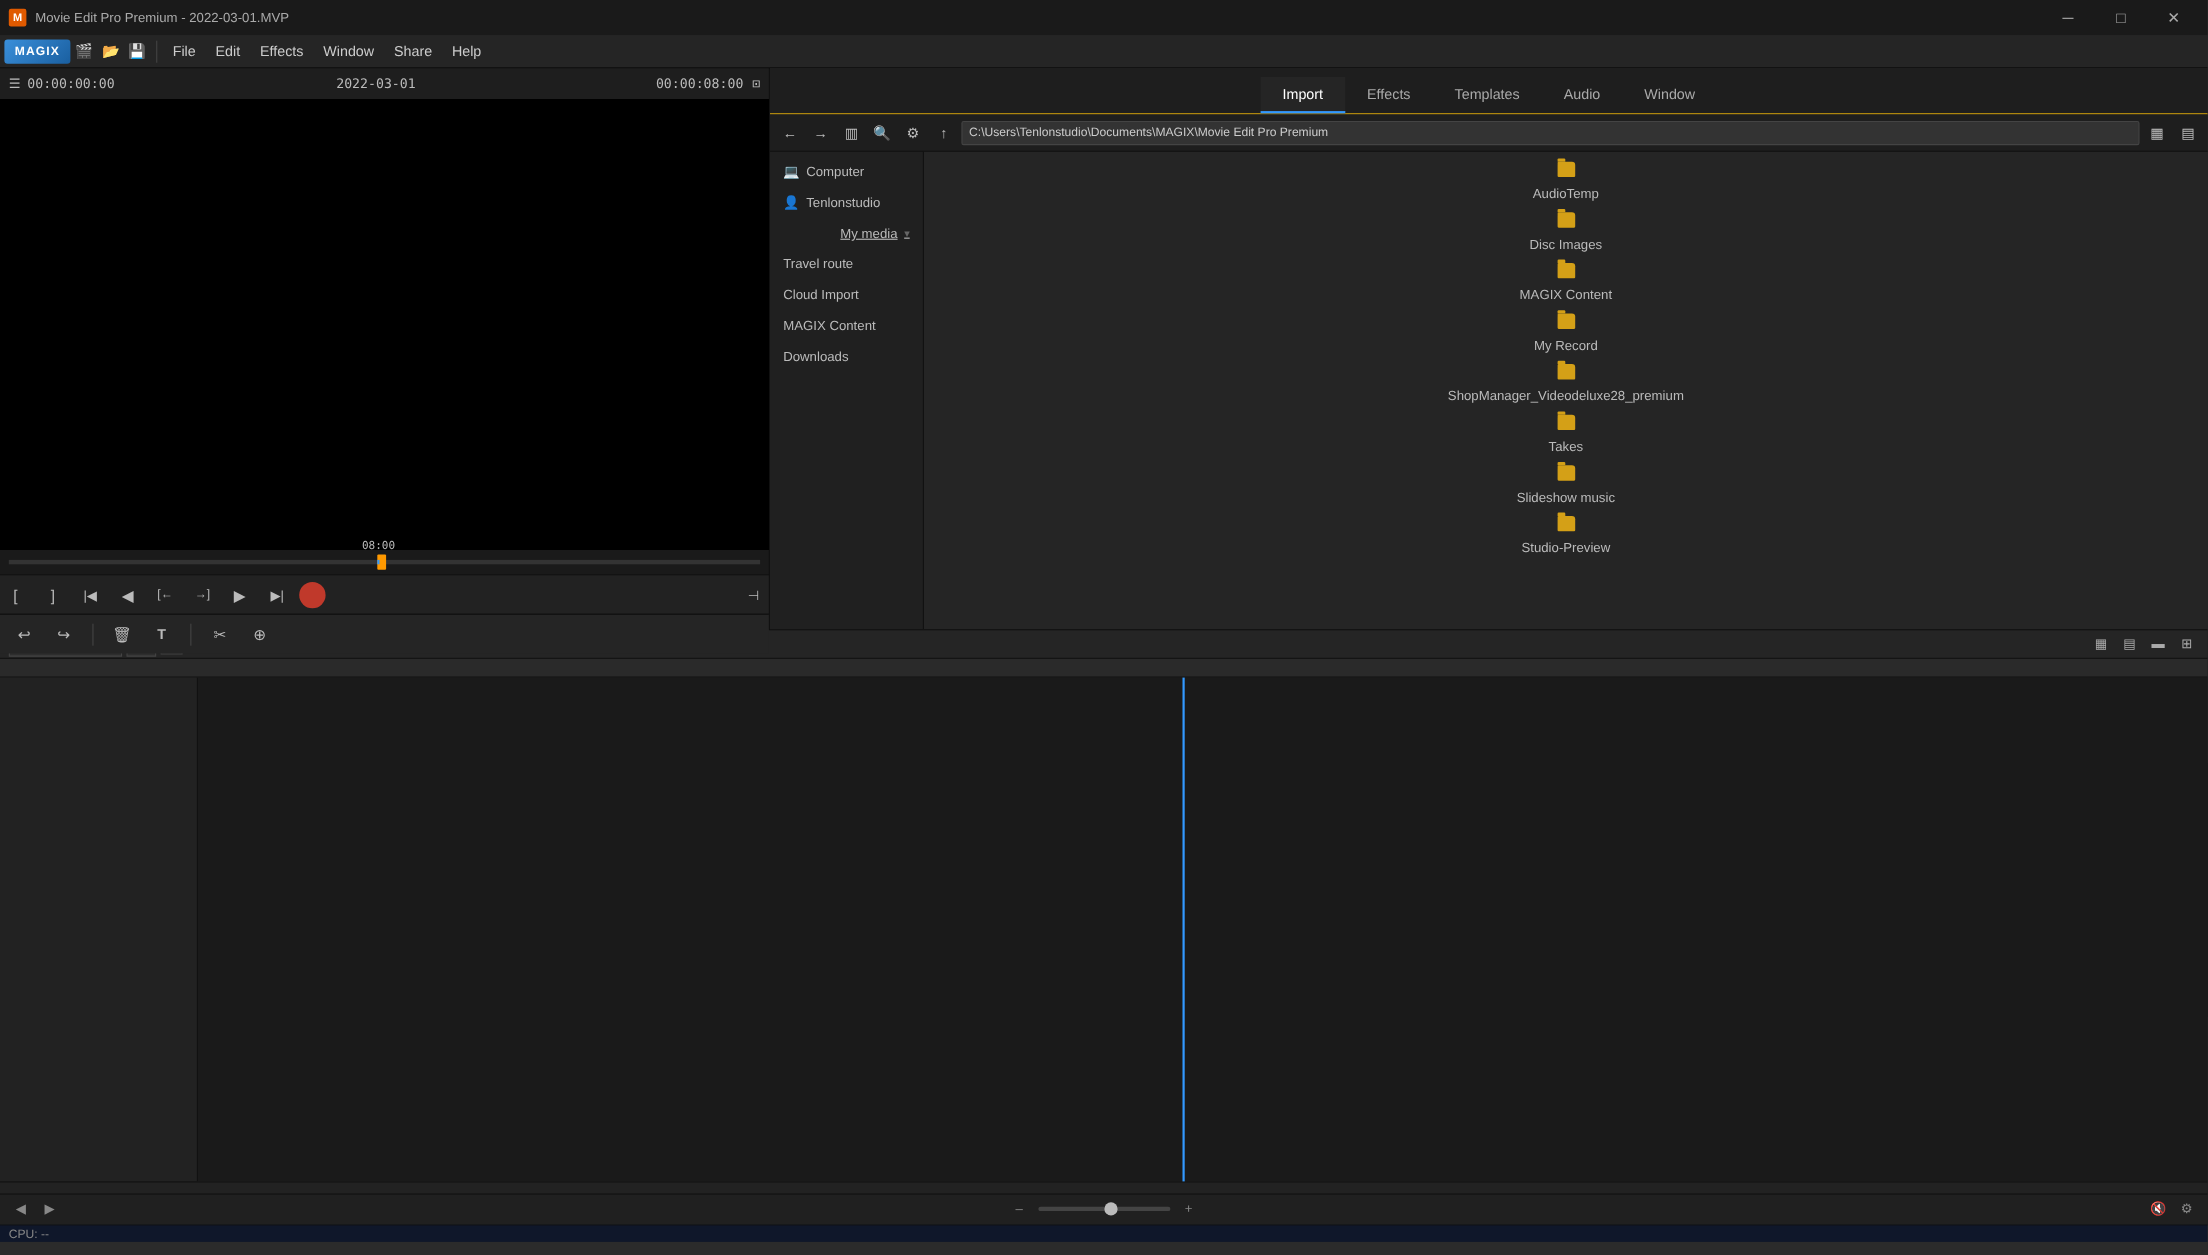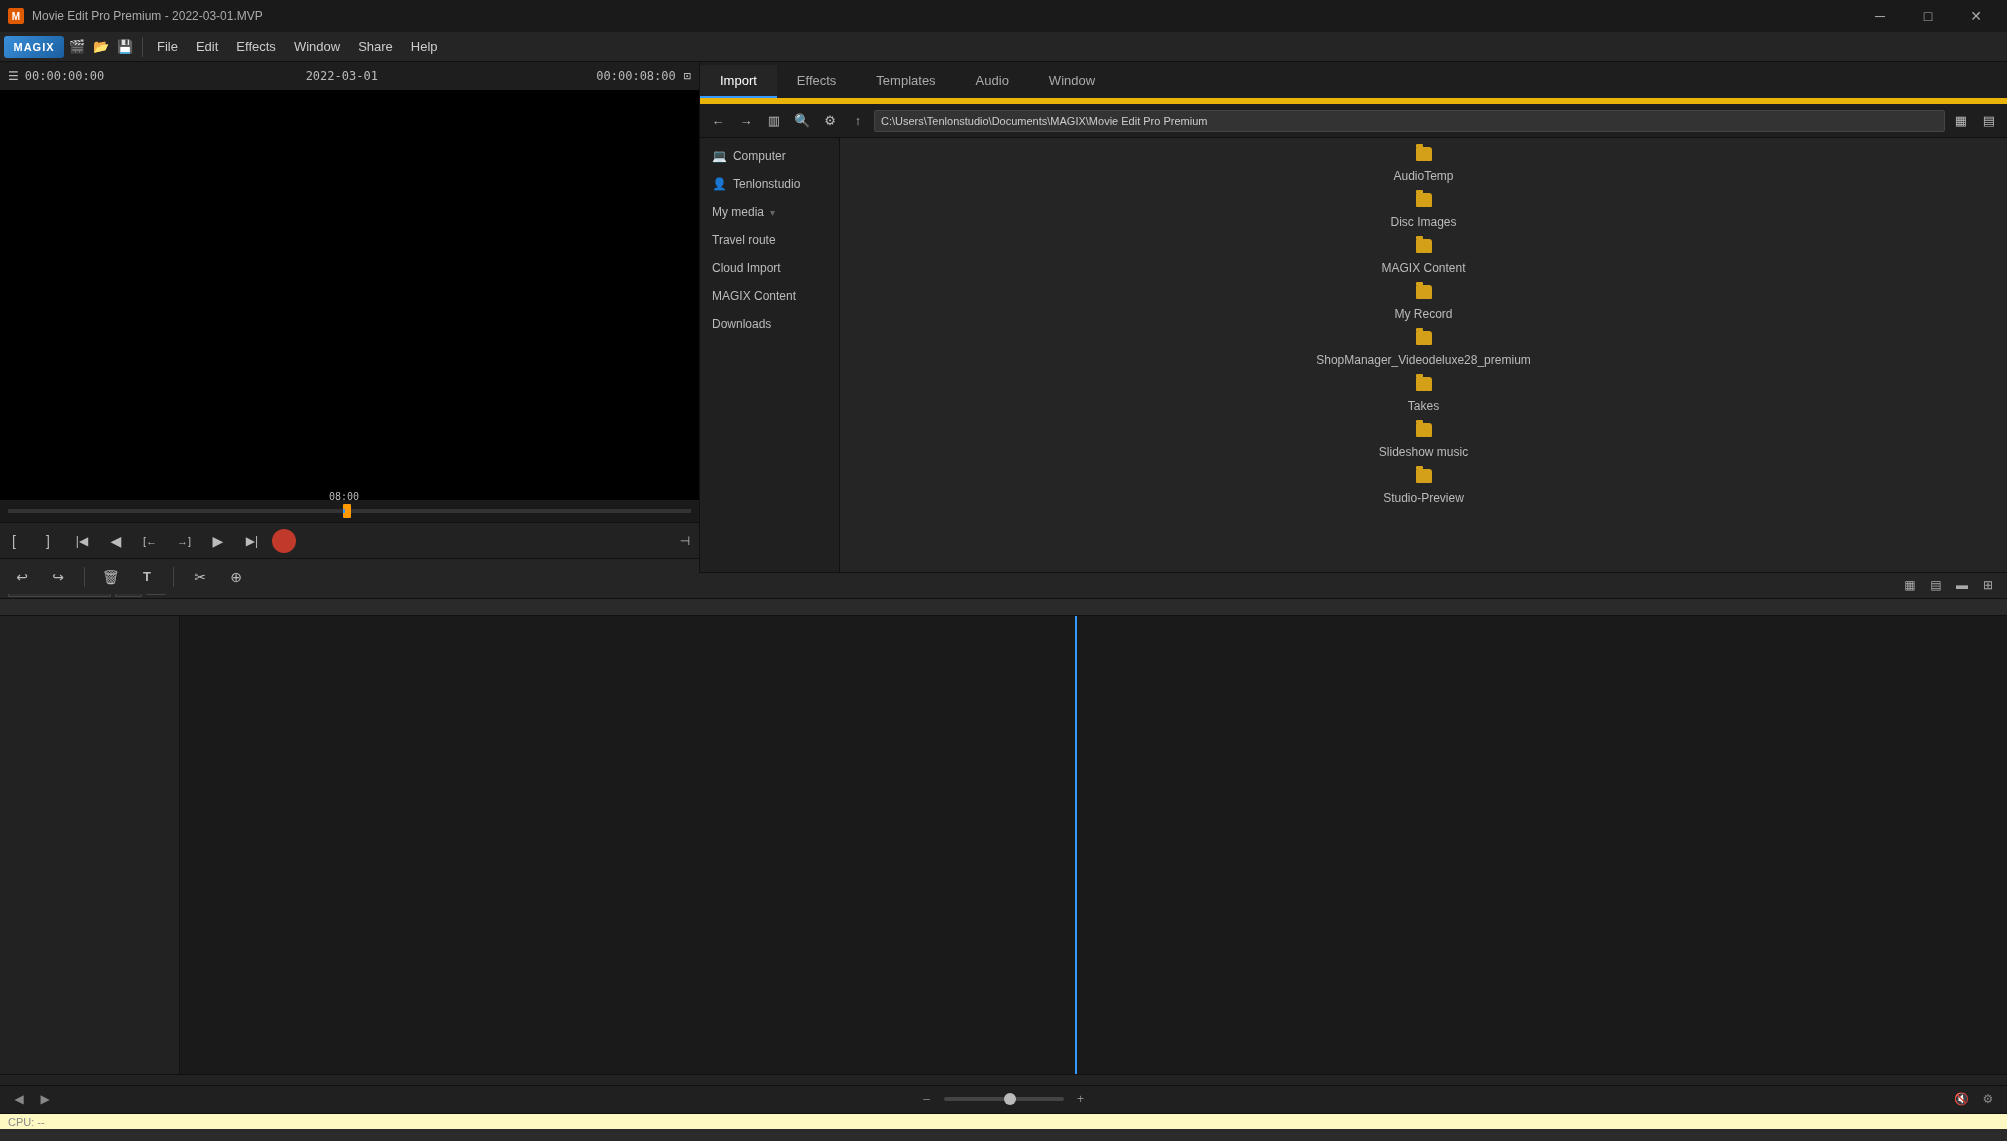--- a/index.html
+++ b/index.html
@@ -221,21 +221,22 @@
       min-width: 0;
     }
 
     
     .panel-tabs {
       height: 42px;
       background: #1e1e1e;
       display: flex;
       align-items: flex-end;
       padding: 0 0;
-      border-bottom: 6px solid #eab308;
+      border-bottom: 1px solid #eab308;
+      justify-content: center;
     }
     .panel-tab {
       padding: 8px 20px;
       cursor: pointer;
       color: #aaa;
       font-size: 13px;
       border-bottom: 2px solid transparent;
       white-space: nowrap;
     }
     .panel-tab.active {
@@ -294,21 +295,22 @@
       padding: 7px 12px;
       cursor: pointer;
       color: #bbb;
       font-size: 12px;
       display: flex;
       align-items: center;
       gap: 6px;
     }
     .nav-item.has-arrow {
       display: flex;
-      justify-content: flex-start;
+      justify-content: flex-end;
+      text-decoration: underline;
     }
     .nav-item .arrow {
       color: #666;
       font-size: 10px;
     }
 
     
     .file-browser {
       flex: 1;
       background: #252525;
@@ -406,21 +408,21 @@
       background: #bbb;
       border-radius: 50%;
       position: absolute;
       top: -4px;
       left: 50%;
     }
 
     
     .status-bar {
       height: 16px;
-      background: #fef9c3;
+      background: #0f172a;
       display: flex;
       align-items: center;
       padding: 0 8px;
       font-size: 11px;
       color: #888;
       border-top: 1px solid #111;
     }
 
     
     .timeline-ruler {

